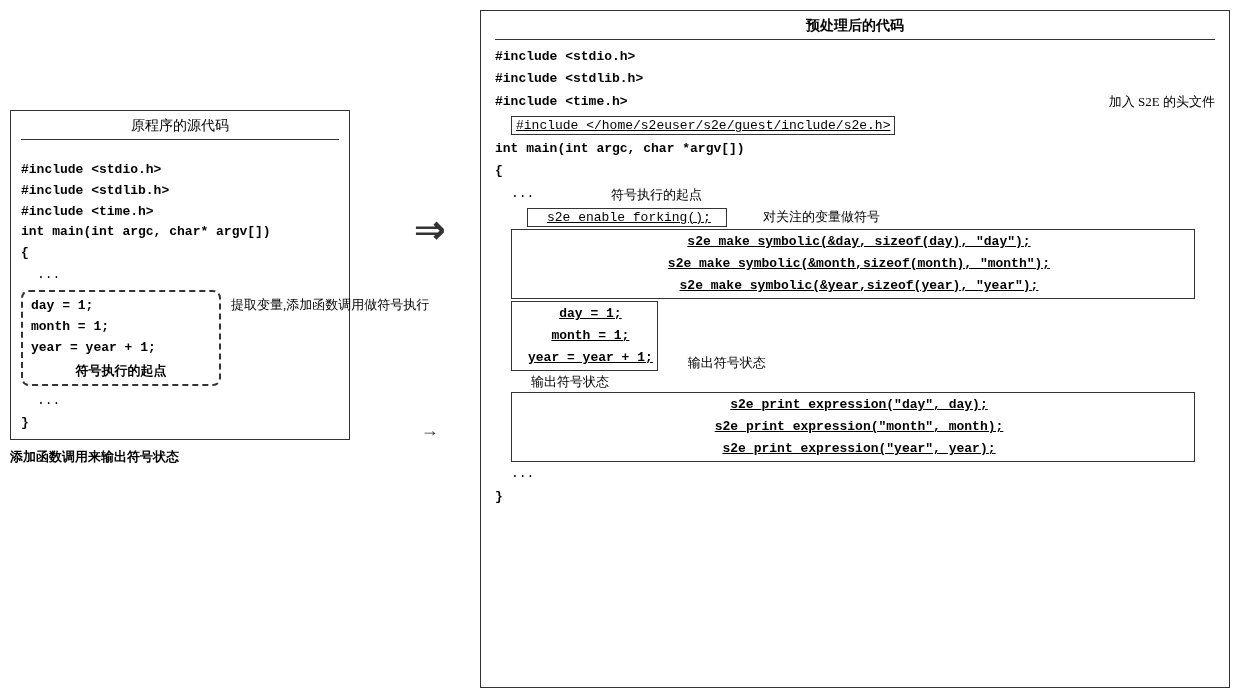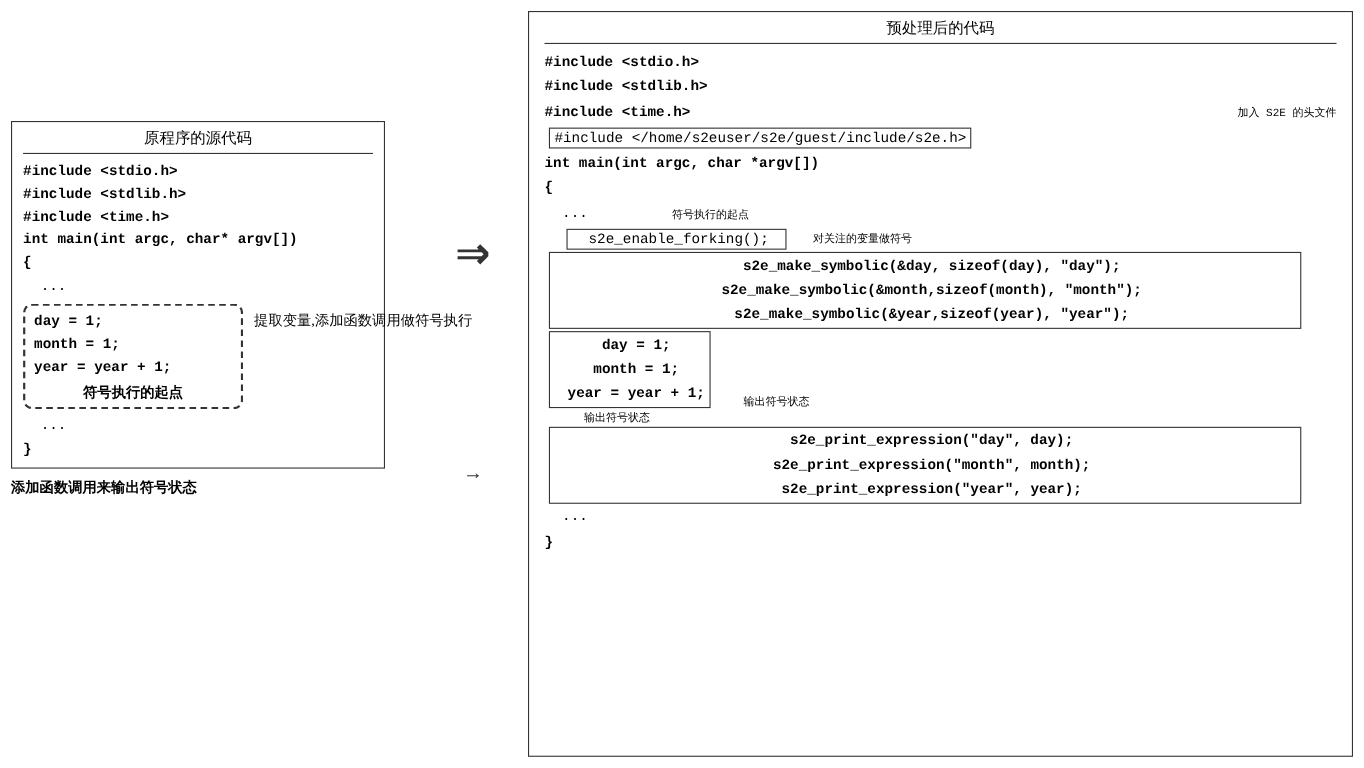--- a/index.html
+++ b/index.html
@@ -37,21 +37,21 @@
       border: 1.5px solid #333;
       background: #fff;
       width: 340px;
       padding: 6px 10px;
       position: relative;
     }
 
     .source-box-title {
       text-align: center;
       border-bottom: 1.5px solid #333;
-      margin-bottom: 6px;
+      margin-bottom: 20px;
       padding-bottom: 4px;
       font-family: 'SimSun', 'STSong', serif;
       font-size: 14px;
       font-weight: normal;
     }
 
     .code-line {
       line-height: 1.6;
       white-space: nowrap;
       font-size: 13px;
@@ -101,50 +101,51 @@
       margin-left: 10px;
     }
 
     .right-panel-title {
       text-align: center;
       border-bottom: 1.5px solid #333;
       margin-bottom: 6px;
       padding-bottom: 4px;
       font-family: 'SimSun', 'STSong', serif;
       font-size: 14px;
-      font-weight: normal;
+      font-weight: bold;
     }
 
     .right-code-line {
       line-height: 1.7;
       white-space: nowrap;
       font-size: 13px;
     }
 
     .right-code-line.bold {
       font-weight: bold;
     }
 
     
     .boxed-line, .boxed-group {
       border: 1.5px solid #333;
       padding: 1px 4px;
       display: inline-block;
-      margin: 1px 4px;
+      margin: 1px 16px;
+      text-decoration: underline;
     }
 
     .boxed-group {
       display: block;
       width: 95%;
       text-align: center;
     }
 
     .right-annotation {
-      font-family: Liberation Mono, monospace;
-      font-size: 10px;
+      font-family: Liberation Serif, serif;
+      font-size: 13px;
       margin-left: 20px;
     }
 
     
     .inline-row {
       display: flex;
       align-items: center;
       margin: 1px 0;
     }
 

